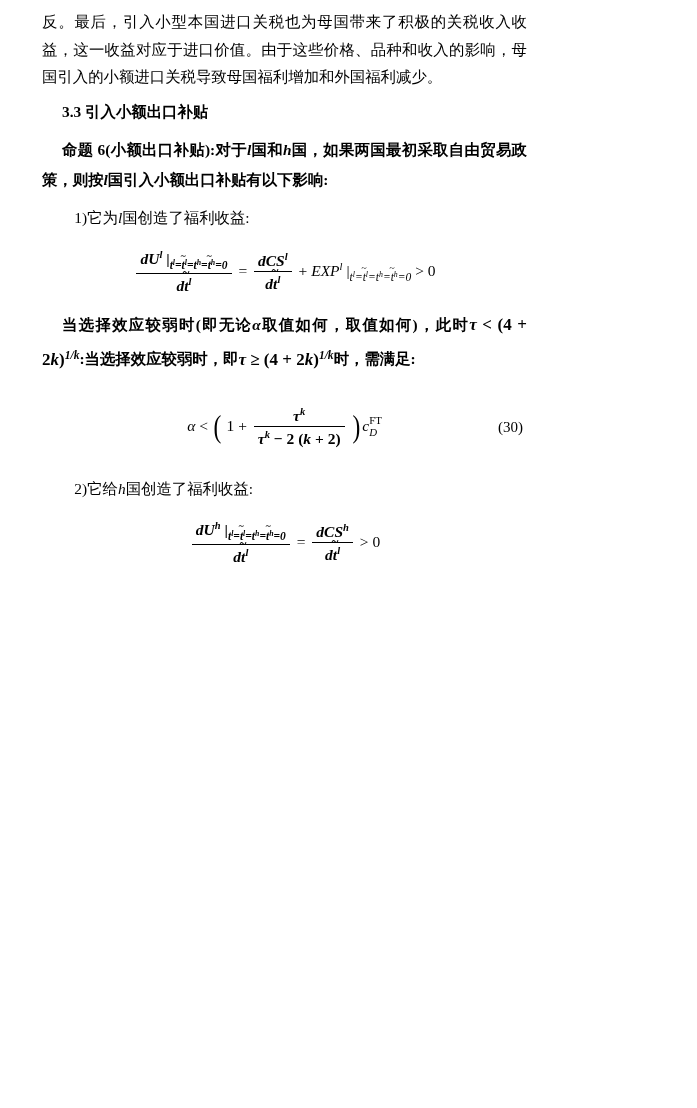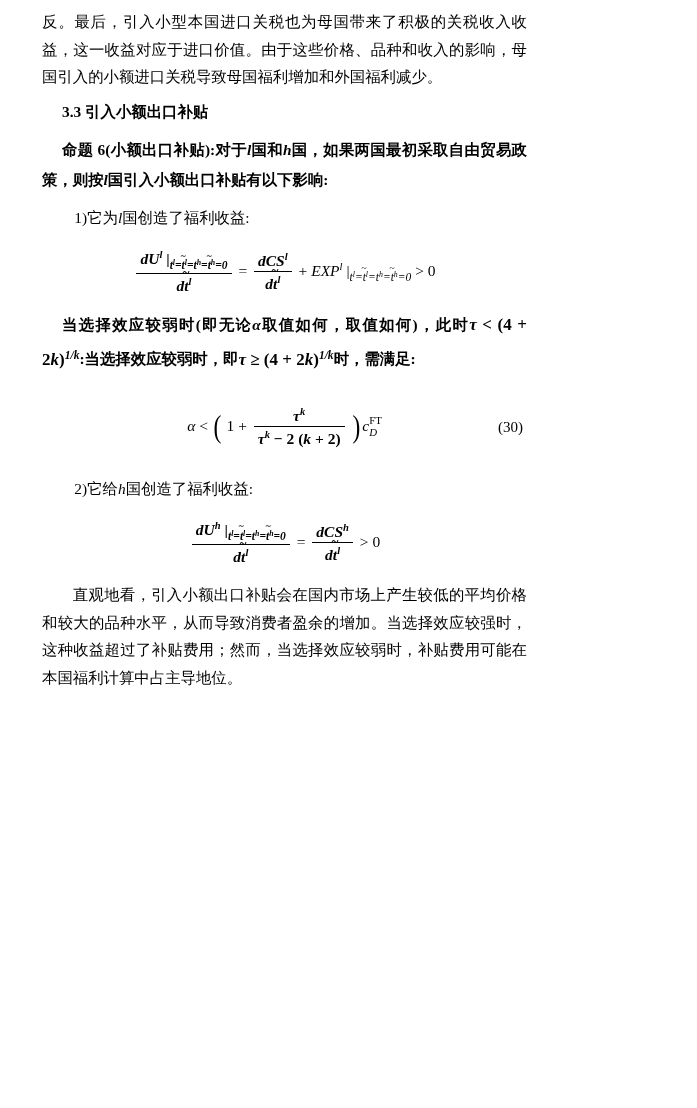--- a/index.html
+++ b/index.html
@@ -193,15 +193,14 @@
       =
       <span class="frac">
         <span class="num"><span class="it">dCS</span><span class="sup it">h</span></span>
         <span class="den"><span class="it">d</span><span class="bar-wrap"><span class="it">t</span></span><span class="sup it">l</span></span>
       </span>
       &gt; 0
     </span>
   </div>
 
 
-  <p class="para indent">直观地看，引入小额出口补贴会在国内市场上产生较低的平均价格和较大的品种水平，从而导致消费者盈余的增加。当选择效应较强时，这种收益超过了补贴费用；然而，当选择效应较弱时，补贴费用可能在本国福利计算中占主导地位。</p>
 
 </div>
 
 </body></html>

